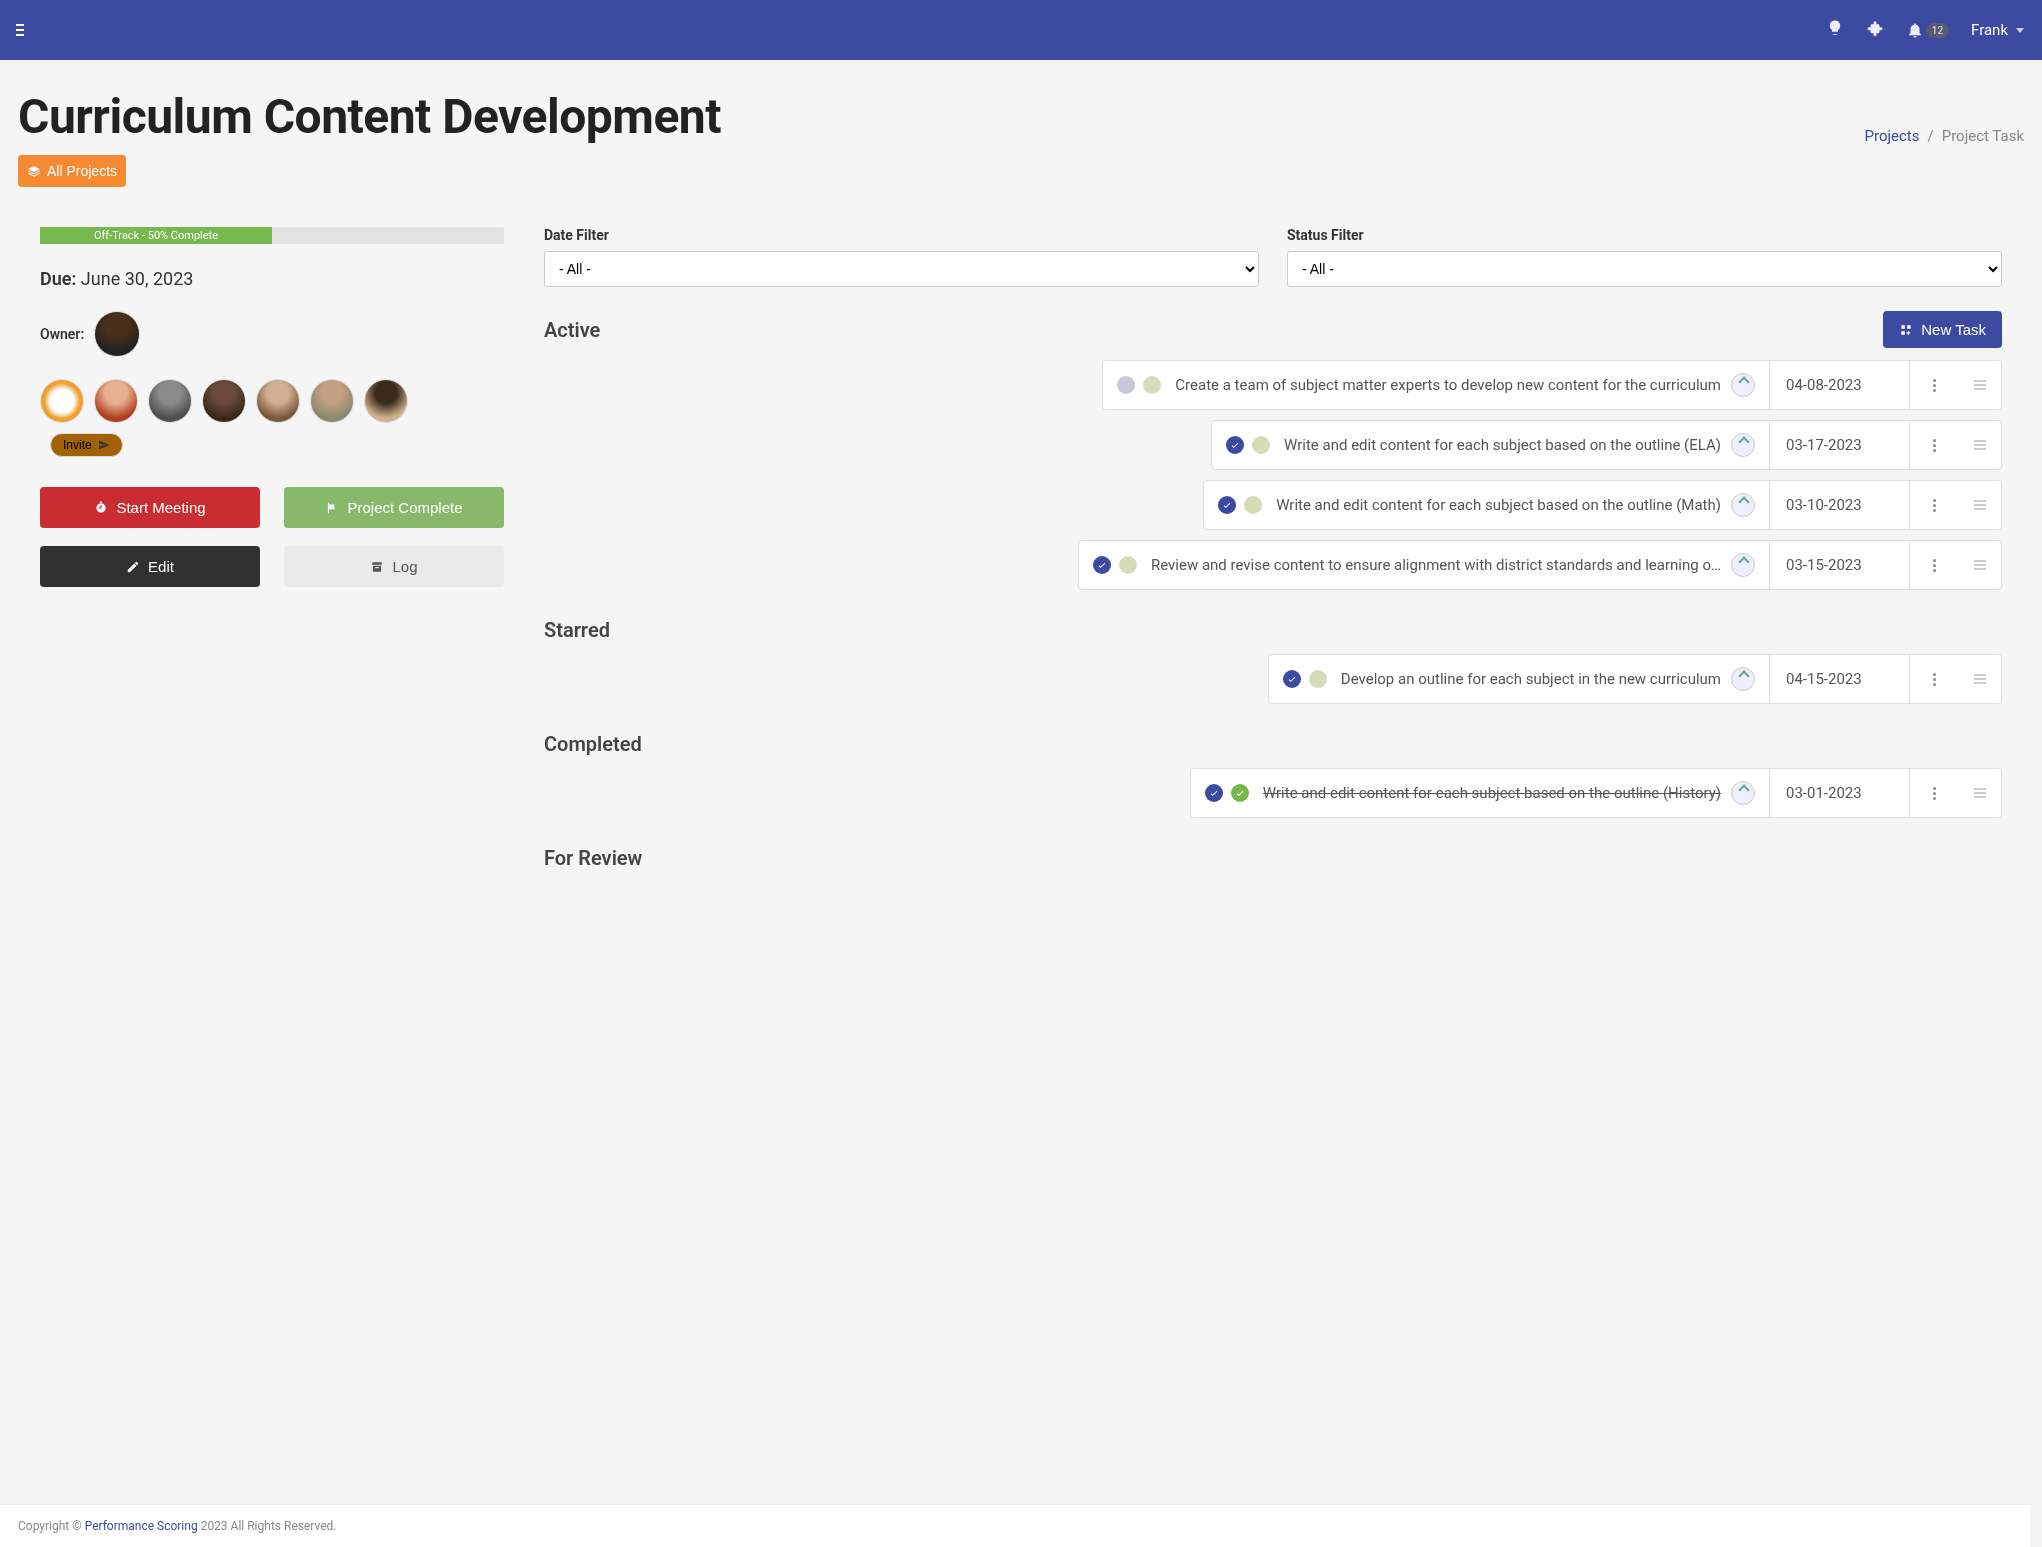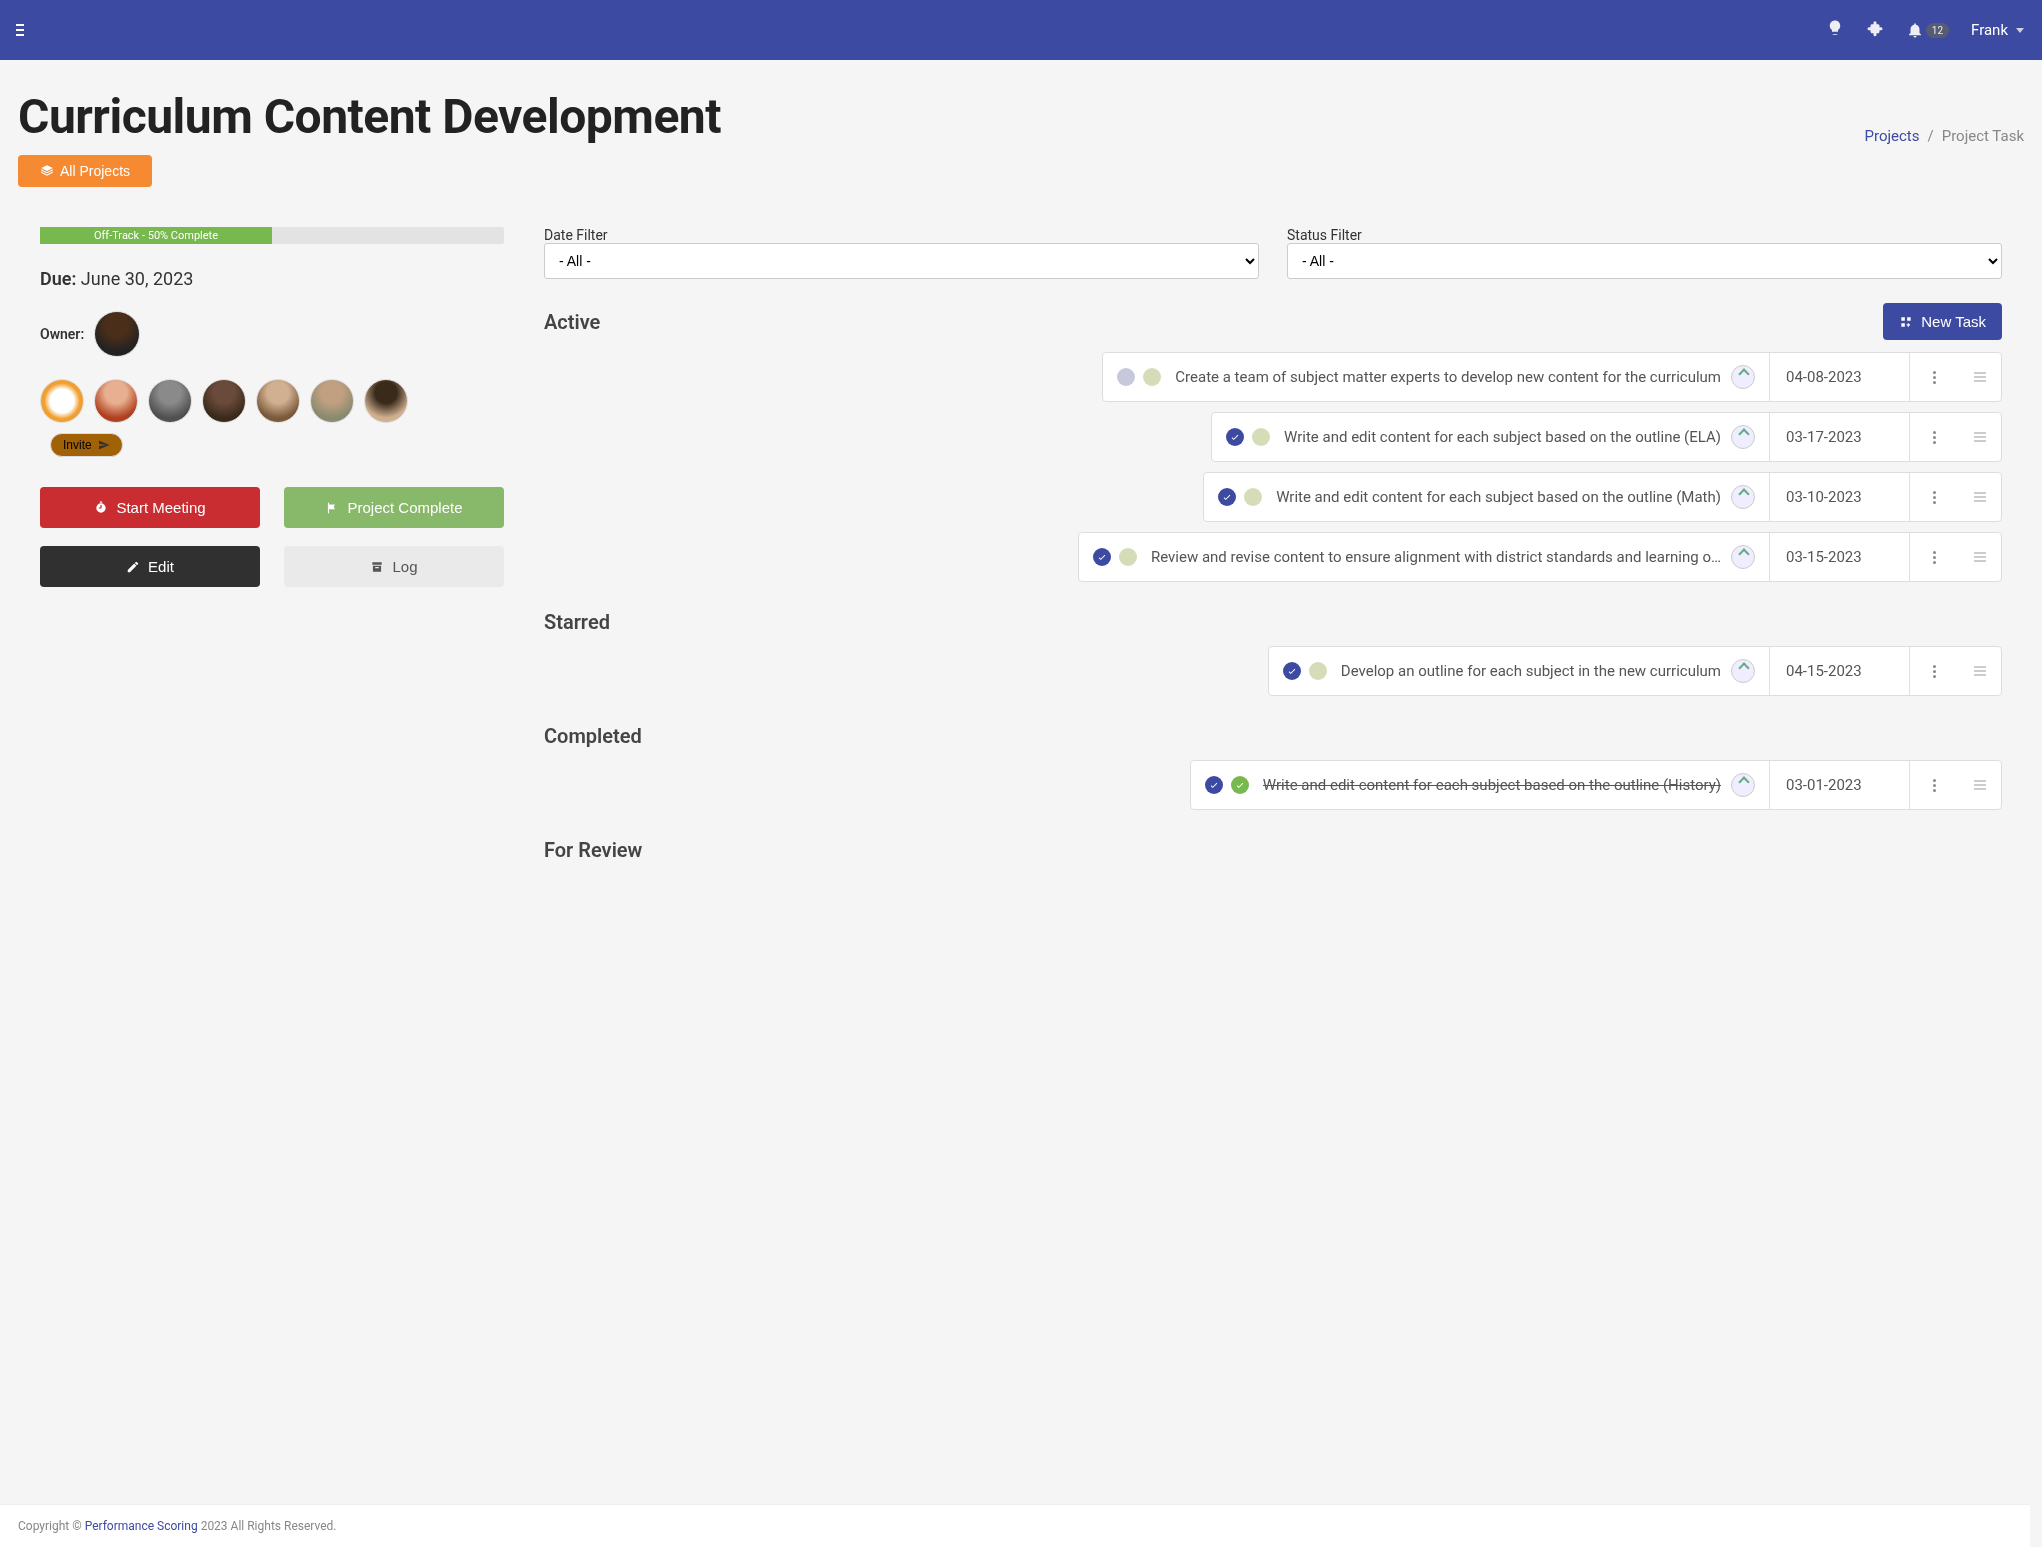--- a/index.html
+++ b/index.html
@@ -41,23 +41,23 @@
     padding: 28px 18px 0 18px;
   }
   .page-title {
     font-size: 48px; font-weight: 700; color: #222; letter-spacing: -0.5px;
   }
   .breadcrumb { font-size: 15px; color: #888; display: flex; gap: 8px; }
   .breadcrumb a { color: #3d4aa1; text-decoration: none; }
 
   .all-projects-btn {
     margin: 10px 0 0 18px;
-    display: inline-flex; align-items: center; gap: 6px;
+    display: inline-flex; align-items: flex-end; gap: 6px;
     background: #f58a33; color: #fff; border: none;
-    padding: 8px 22px; border-radius: 4px; font-size: 14px;
+    padding: 8px 9px; border-radius: 4px; font-size: 14px;
     cursor: pointer;
   }
   .all-projects-btn svg { width: 14px; height: 14px; fill: #fff; }
 
   .main {
     display: flex; gap: 40px;
     padding: 40px 24px 60px 24px;
   }
   .left-col { width: 480px; flex-shrink: 0; padding-left: 16px; }
   .right-col { flex: 1; padding-right: 16px; }
@@ -103,21 +103,21 @@
     border: none; cursor: pointer; color: #fff;
   }
   .action-btn svg { width: 14px; height: 14px; fill: currentColor; }
   .btn-red { background: #c92c31; }
   .btn-green { background: #88b86a; }
   .btn-dark { background: #303030; }
   .btn-light { background: #eaeaea; color: #555; }
 
   .filters-row { display: flex; gap: 28px; margin-bottom: 24px; }
   .filter-col { flex: 1; }
-  .filter-label { font-size: 14px; font-weight: 400; display: block; }
+  .filter-label { font-size: 14px; font-weight: 700; margin-bottom: 8px; display: block; }
   .filter-select {
     width: 100%; padding: 8px 10px; border: 1px solid #ccc; border-radius: 3px;
     background: #fff; font-size: 14px;
   }
 
   .section-header {
     display: flex; justify-content: space-between; align-items: center;
     margin-bottom: 12px;
   }
   .section-title { font-size: 20px; font-weight: 600; color: #444; }

